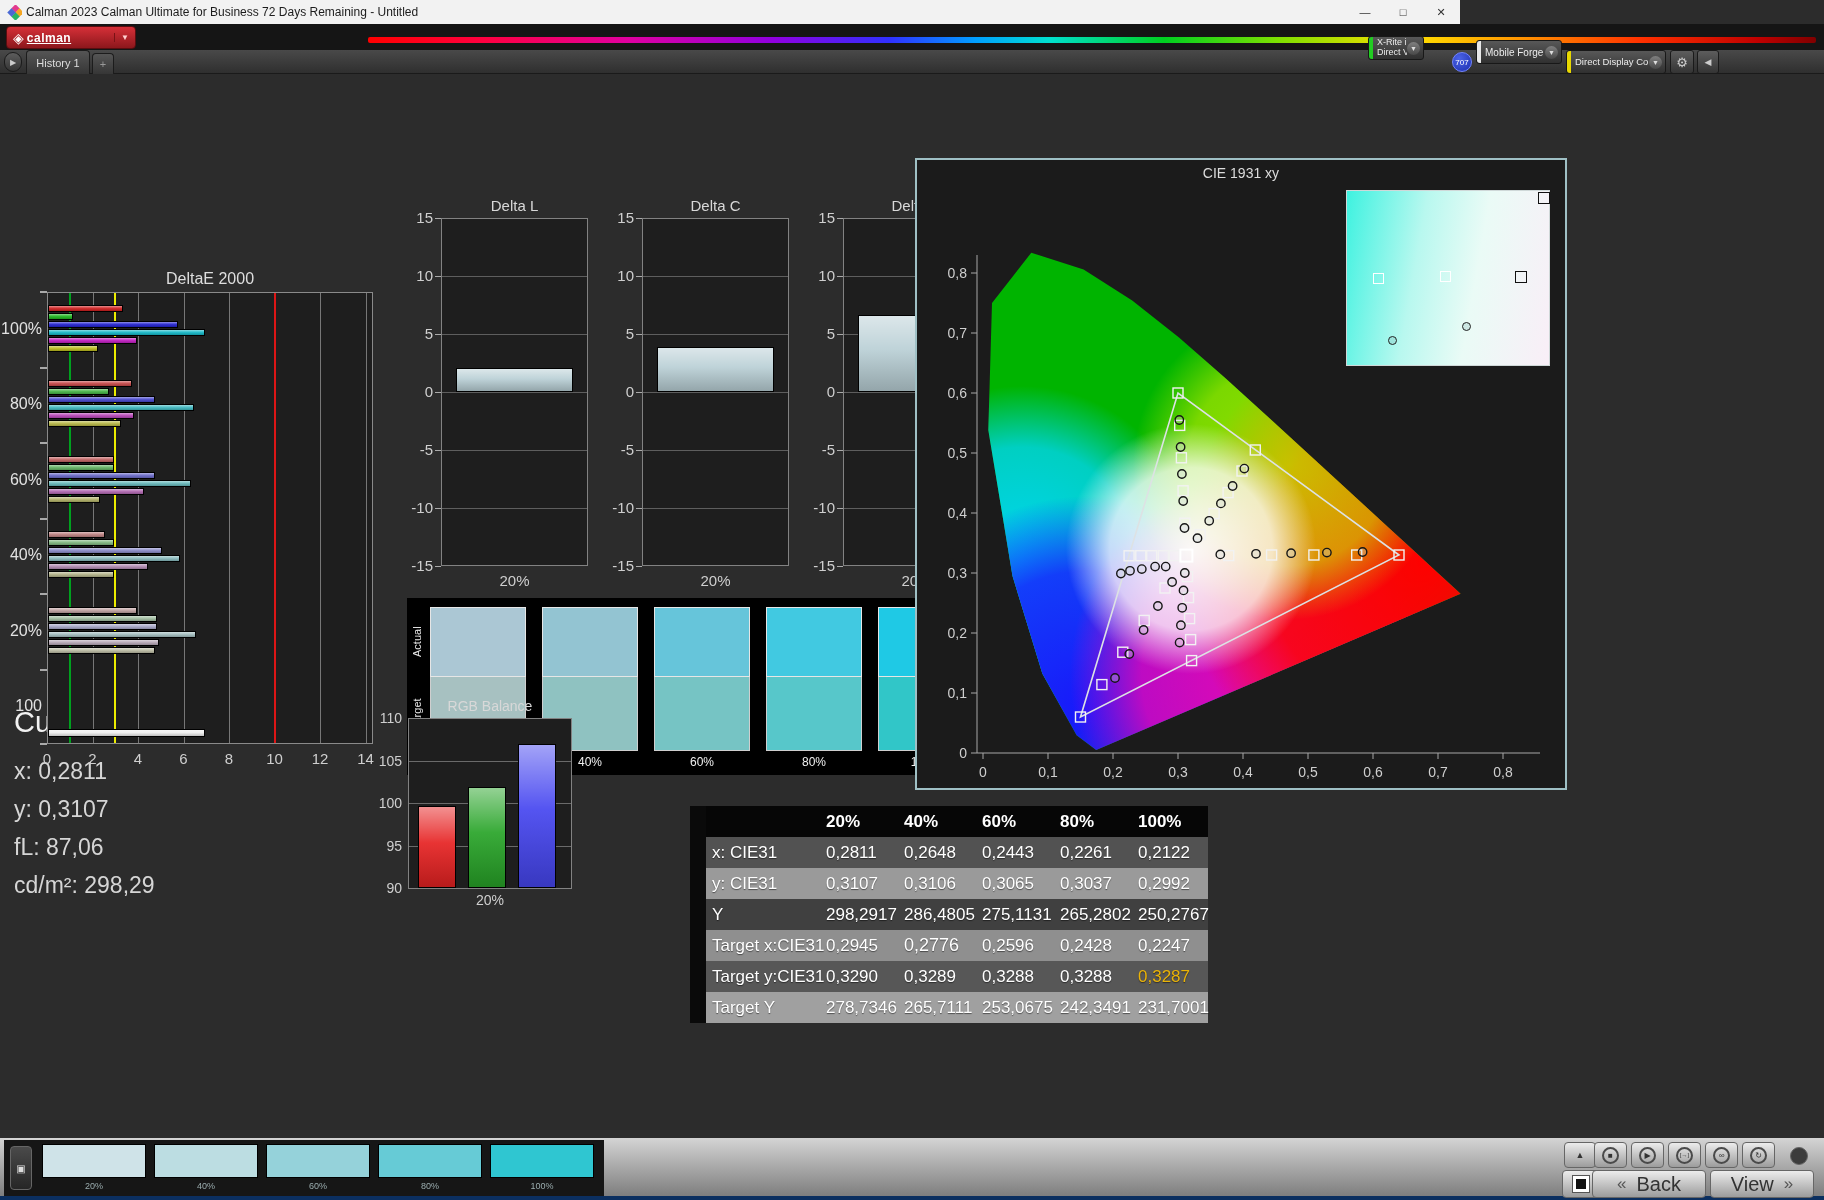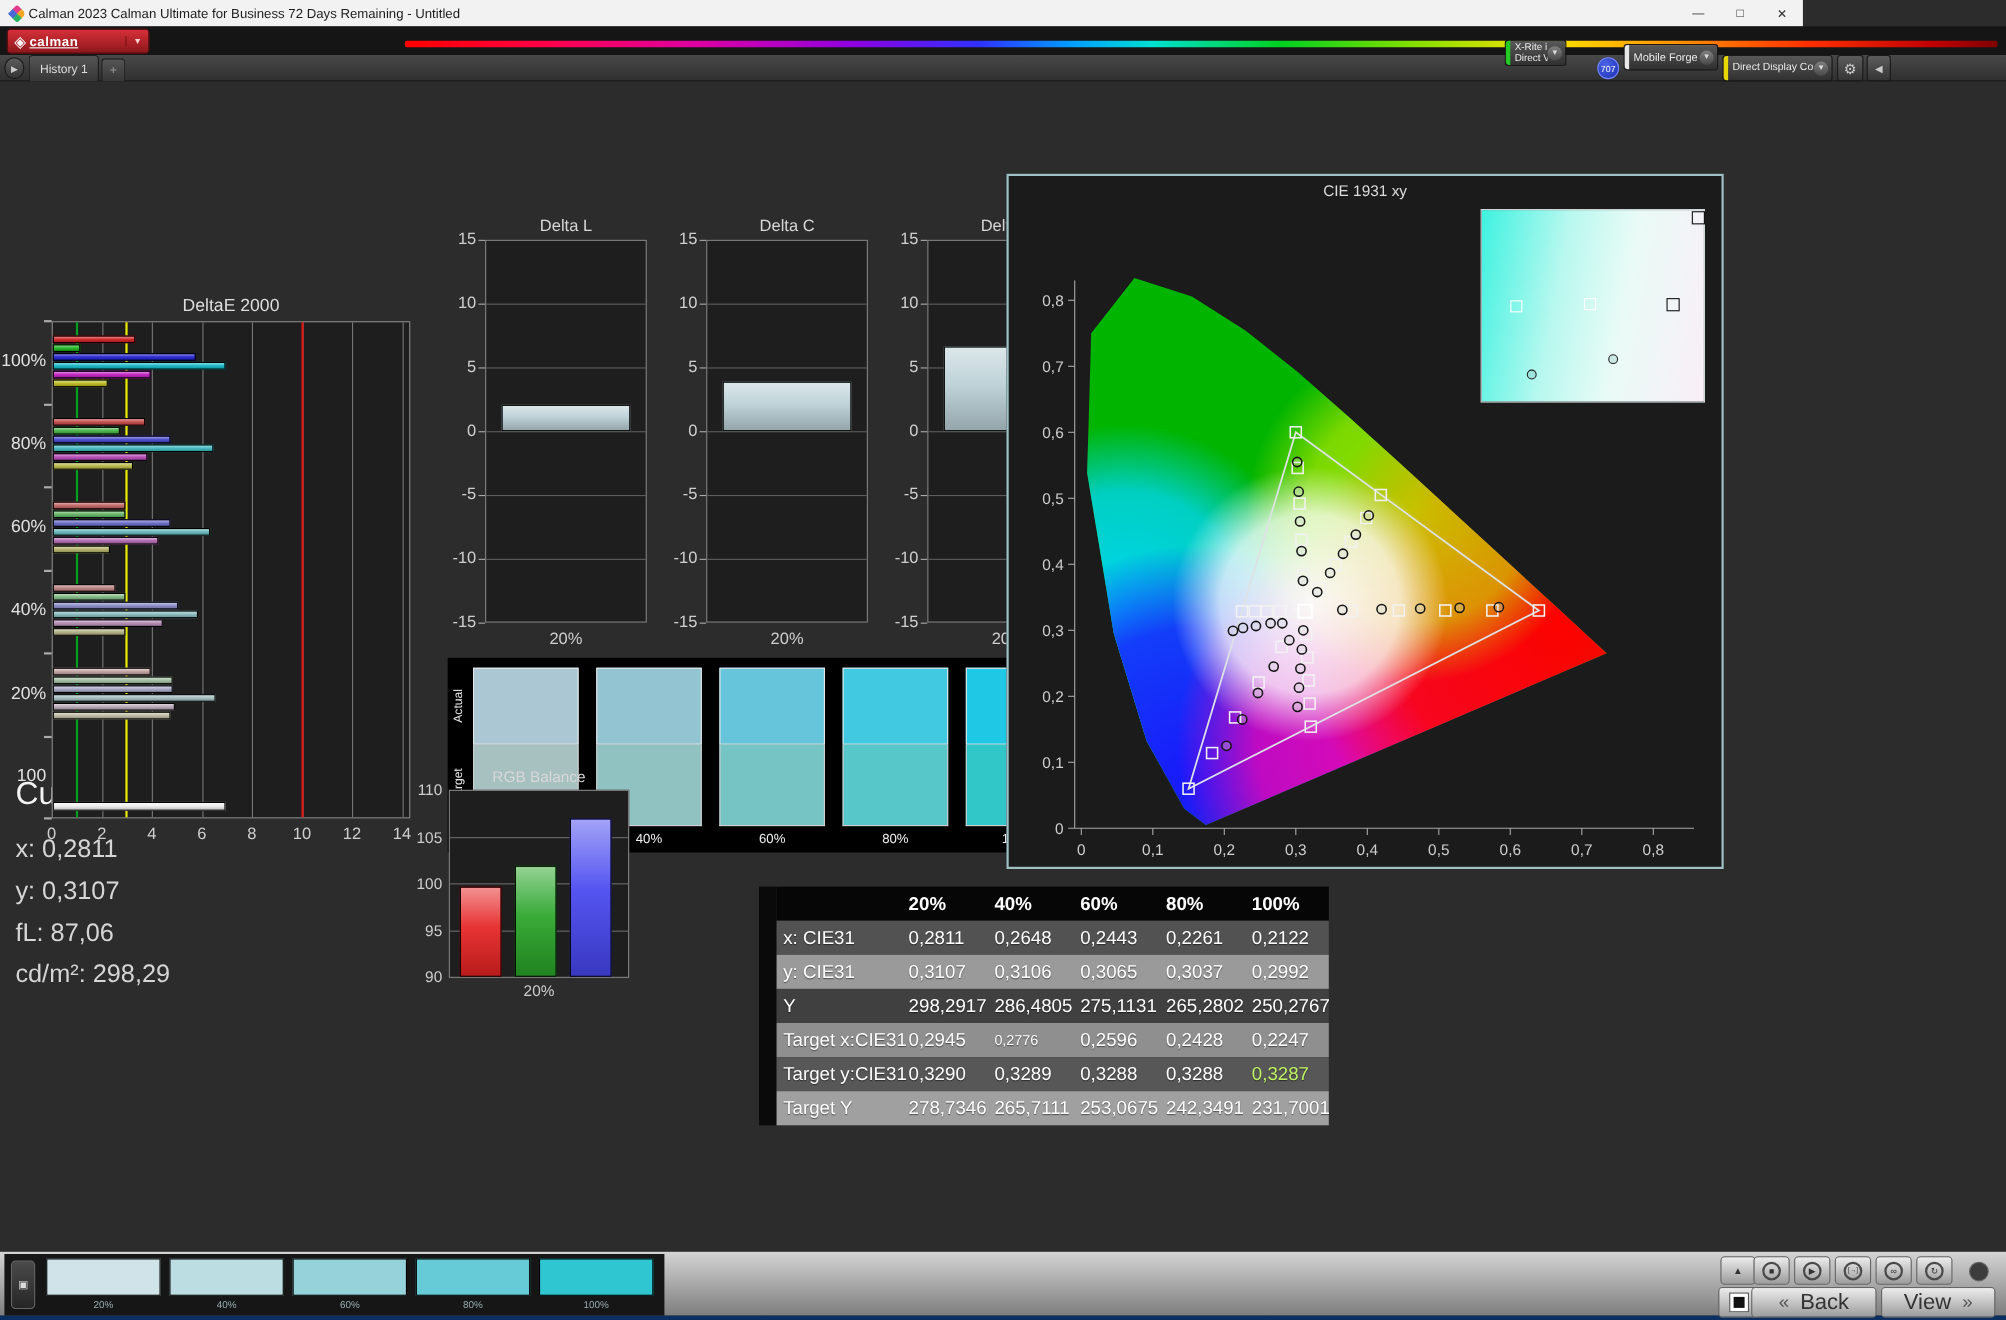--- a/index.html
+++ b/index.html
@@ -5,21 +5,21 @@
   html,body{margin:0;padding:0;background:#444;}
   *{box-sizing:border-box;}
   #app{position:relative;width:1824px;height:1200px;overflow:hidden;
        background:#2c2c2c;font-family:"Liberation Sans",sans-serif;}
   .abs{position:absolute;}
   .lbl{position:absolute;color:#d6d6d6;}
   .bar{position:absolute;border:1px solid #000;
        background-image:linear-gradient(to bottom,rgba(255,255,255,.5),rgba(255,255,255,.08) 45%,rgba(0,0,0,.2));}
   .tick{position:absolute;color:#cfcfcf;font-size:15px;}
   
-  #titlebar{position:absolute;left:0;top:0;width:1639px;height:24px;background:#f2f2f2;
+  #titlebar{position:absolute;left:0;top:0;width:1460px;height:24px;background:#f2f2f2;
             display:flex;align-items:center;}
   #titlebar .ttl{font-size:12px;color:#1c1c1c;margin-left:8px;}
   .winbtn{position:absolute;top:0;width:38px;height:24px;display:flex;align-items:center;
           justify-content:center;color:#333;font-size:11px;cursor:default;}
   #brandbar{position:absolute;left:0;top:24px;width:1824px;height:26px;background:#151515;}
   #calman-btn{position:absolute;left:6px;top:2px;width:130px;height:23px;border-radius:4px;
       background:linear-gradient(#d63038,#8c171c);border:1px solid #5a0d10;color:#fff;
       display:flex;align-items:center;padding:0 6px;}
   #calman-btn .logo{font-size:14px;margin-right:3px;color:#fff;}
   #calman-btn .word{font-size:12px;font-weight:bold;letter-spacing:.5px;text-decoration:underline;}
@@ -497,31 +497,31 @@
     <div class="abs" style="left: 706px; top: 899px; width: 502px; height: 31px; background: rgb(64, 64, 64);"></div>
     <div class="abs" style="left: 712px; top: 899px; width: 106px; height: 31px; line-height: 31px; font-size: 17px; color: rgb(255, 255, 255); text-shadow: rgba(0, 0, 0, 0.5) 0px 1px 1px; white-space: nowrap;">Y</div>
     <div class="abs" style="left: 826px; top: 899px; width: 70px; height: 31px; line-height: 31px; font-size: 17px; color: rgb(255, 255, 255); text-shadow: rgba(0, 0, 0, 0.5) 0px 1px 1px;">298,2917</div>
     <div class="abs" style="left: 904px; top: 899px; width: 70px; height: 31px; line-height: 31px; font-size: 17px; color: rgb(255, 255, 255); text-shadow: rgba(0, 0, 0, 0.5) 0px 1px 1px;">286,4805</div>
     <div class="abs" style="left: 982px; top: 899px; width: 70px; height: 31px; line-height: 31px; font-size: 17px; color: rgb(255, 255, 255); text-shadow: rgba(0, 0, 0, 0.5) 0px 1px 1px;">275,1131</div>
     <div class="abs" style="left: 1060px; top: 899px; width: 70px; height: 31px; line-height: 31px; font-size: 17px; color: rgb(255, 255, 255); text-shadow: rgba(0, 0, 0, 0.5) 0px 1px 1px;">265,2802</div>
     <div class="abs" style="left: 1138px; top: 899px; width: 70px; height: 31px; line-height: 31px; font-size: 17px; color: rgb(255, 255, 255); text-shadow: rgba(0, 0, 0, 0.5) 0px 1px 1px;">250,2767</div>
     <div class="abs" style="left: 706px; top: 930px; width: 502px; height: 31px; background: rgb(143, 143, 143);"></div>
     <div class="abs" style="left: 712px; top: 930px; width: 106px; height: 31px; line-height: 31px; font-size: 17px; color: rgb(255, 255, 255); text-shadow: rgba(0, 0, 0, 0.5) 0px 1px 1px; white-space: nowrap;">Target x:CIE31</div>
     <div class="abs" style="left: 826px; top: 930px; width: 70px; height: 31px; line-height: 31px; font-size: 17px; color: rgb(255, 255, 255); text-shadow: rgba(0, 0, 0, 0.5) 0px 1px 1px;">0,2945</div>
-    <div class="abs" style="left: 904px; top: 930px; width: 70px; height: 31px; line-height: 31px; font-size: 13px; color: rgb(255, 255, 255); text-shadow: rgba(0, 0, 0, 0.5) 0px 1px 1px;">0,2776</div>
+    <div class="abs" style="left: 904px; top: 930px; width: 70px; height: 31px; line-height: 31px; font-size: 18px; color: rgb(255, 255, 255); text-shadow: rgba(0, 0, 0, 0.5) 0px 1px 1px;">0,2776</div>
     <div class="abs" style="left: 982px; top: 930px; width: 70px; height: 31px; line-height: 31px; font-size: 17px; color: rgb(255, 255, 255); text-shadow: rgba(0, 0, 0, 0.5) 0px 1px 1px;">0,2596</div>
     <div class="abs" style="left: 1060px; top: 930px; width: 70px; height: 31px; line-height: 31px; font-size: 17px; color: rgb(255, 255, 255); text-shadow: rgba(0, 0, 0, 0.5) 0px 1px 1px;">0,2428</div>
     <div class="abs" style="left: 1138px; top: 930px; width: 70px; height: 31px; line-height: 31px; font-size: 17px; color: rgb(255, 255, 255); text-shadow: rgba(0, 0, 0, 0.5) 0px 1px 1px;">0,2247</div>
     <div class="abs" style="left: 706px; top: 961px; width: 502px; height: 31px; background: rgb(87, 87, 87);"></div>
     <div class="abs" style="left: 712px; top: 961px; width: 106px; height: 31px; line-height: 31px; font-size: 17px; color: rgb(255, 255, 255); text-shadow: rgba(0, 0, 0, 0.5) 0px 1px 1px; white-space: nowrap;">Target y:CIE31</div>
     <div class="abs" style="left: 826px; top: 961px; width: 70px; height: 31px; line-height: 31px; font-size: 17px; color: rgb(255, 255, 255); text-shadow: rgba(0, 0, 0, 0.5) 0px 1px 1px;">0,3290</div>
     <div class="abs" style="left: 904px; top: 961px; width: 70px; height: 31px; line-height: 31px; font-size: 17px; color: rgb(255, 255, 255); text-shadow: rgba(0, 0, 0, 0.5) 0px 1px 1px;">0,3289</div>
     <div class="abs" style="left: 982px; top: 961px; width: 70px; height: 31px; line-height: 31px; font-size: 17px; color: rgb(255, 255, 255); text-shadow: rgba(0, 0, 0, 0.5) 0px 1px 1px;">0,3288</div>
     <div class="abs" style="left: 1060px; top: 961px; width: 70px; height: 31px; line-height: 31px; font-size: 17px; color: rgb(255, 255, 255); text-shadow: rgba(0, 0, 0, 0.5) 0px 1px 1px;">0,3288</div>
-    <div class="abs" style="left: 1138px; top: 961px; width: 70px; height: 31px; line-height: 31px; font-size: 17px; color: #bef264; text-shadow: rgba(0, 0, 0, 0.5) 0px 1px 1px;">0,3287</div>
+    <div class="abs" style="left: 1138px; top: 961px; width: 70px; height: 31px; line-height: 31px; font-size: 17px; color: #eab308; text-shadow: rgba(0, 0, 0, 0.5) 0px 1px 1px;">0,3287</div>
     <div class="abs" style="left: 706px; top: 992px; width: 502px; height: 31px; background: rgb(160, 160, 160);"></div>
     <div class="abs" style="left: 712px; top: 992px; width: 106px; height: 31px; line-height: 31px; font-size: 17px; color: rgb(255, 255, 255); text-shadow: rgba(0, 0, 0, 0.5) 0px 1px 1px; white-space: nowrap;">Target Y</div>
     <div class="abs" style="left: 826px; top: 992px; width: 70px; height: 31px; line-height: 31px; font-size: 17px; color: rgb(255, 255, 255); text-shadow: rgba(0, 0, 0, 0.5) 0px 1px 1px;">278,7346</div>
     <div class="abs" style="left: 904px; top: 992px; width: 70px; height: 31px; line-height: 31px; font-size: 17px; color: rgb(255, 255, 255); text-shadow: rgba(0, 0, 0, 0.5) 0px 1px 1px;">265,7111</div>
     <div class="abs" style="left: 982px; top: 992px; width: 70px; height: 31px; line-height: 31px; font-size: 17px; color: rgb(255, 255, 255); text-shadow: rgba(0, 0, 0, 0.5) 0px 1px 1px;">253,0675</div>
     <div class="abs" style="left: 1060px; top: 992px; width: 70px; height: 31px; line-height: 31px; font-size: 17px; color: rgb(255, 255, 255); text-shadow: rgba(0, 0, 0, 0.5) 0px 1px 1px;">242,3491</div>
     <div class="abs" style="left: 1138px; top: 992px; width: 70px; height: 31px; line-height: 31px; font-size: 17px; color: rgb(255, 255, 255); text-shadow: rgba(0, 0, 0, 0.5) 0px 1px 1px;">231,7001</div>
     <div class="abs" style="left: 42px; top: 1144px; width: 104px; height: 34px; background: rgb(207, 227, 232); border: 1px solid rgb(0, 0, 0);"></div>
     <div class="abs" style="left: 42px; top: 1181px; width: 104px; text-align: center; font-size: 9px; color: rgb(154, 172, 174);">20%</div>
     <div class="abs" style="left: 154px; top: 1144px; width: 104px; height: 34px; background: rgb(188, 221, 226); border: 1px solid rgb(0, 0, 0);"></div>

